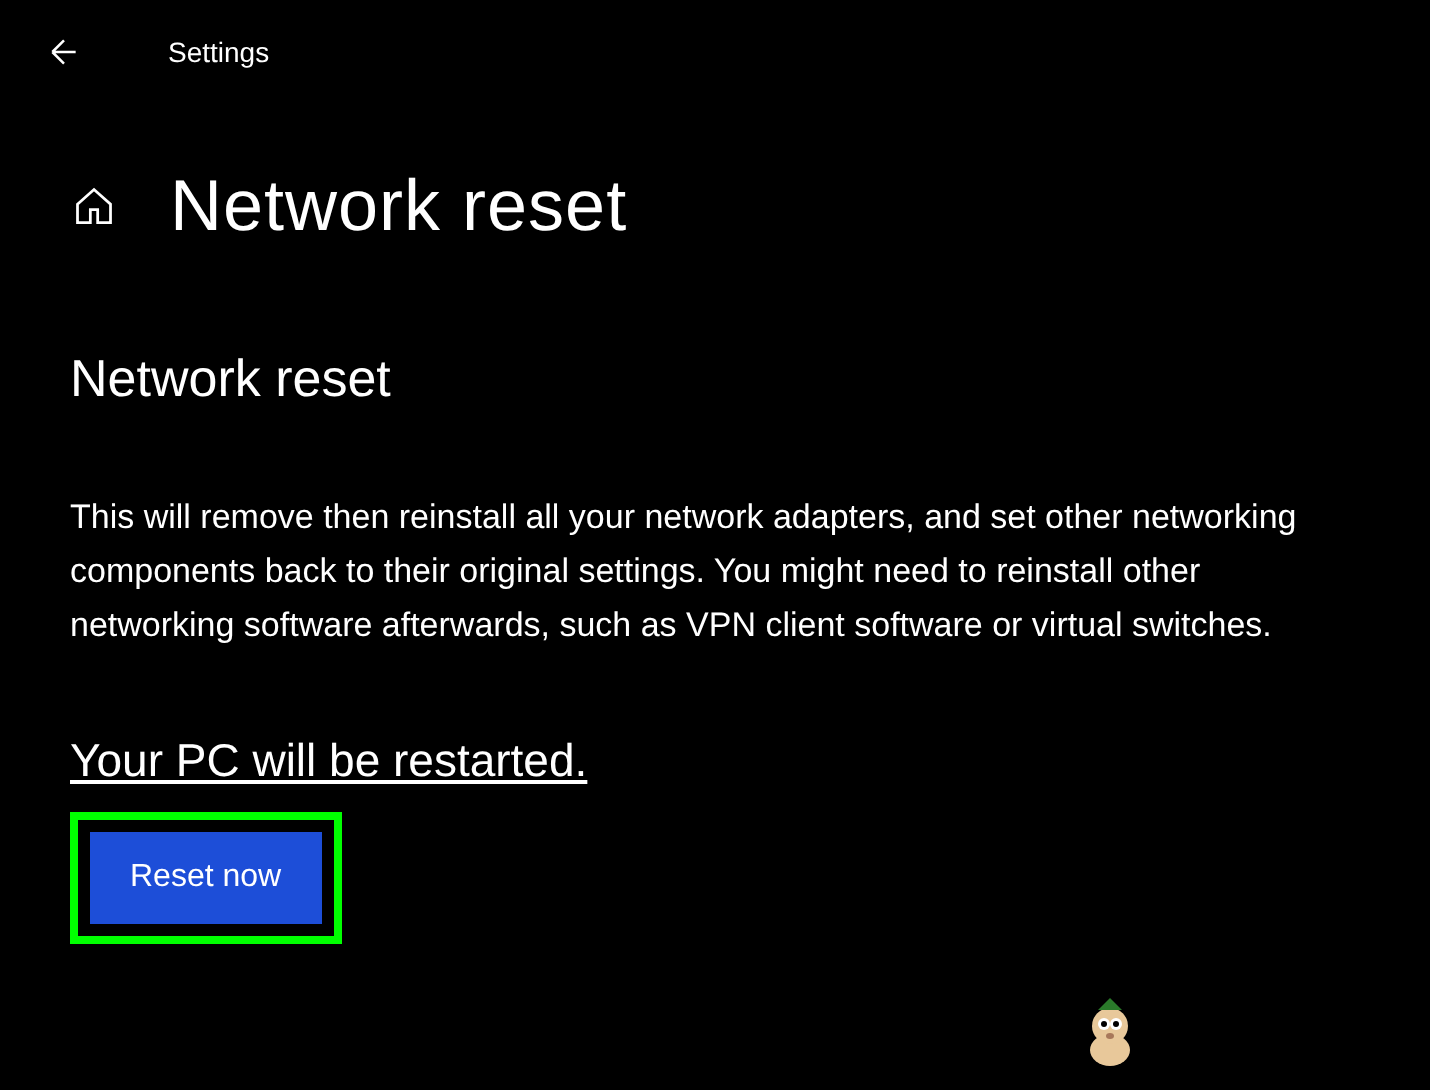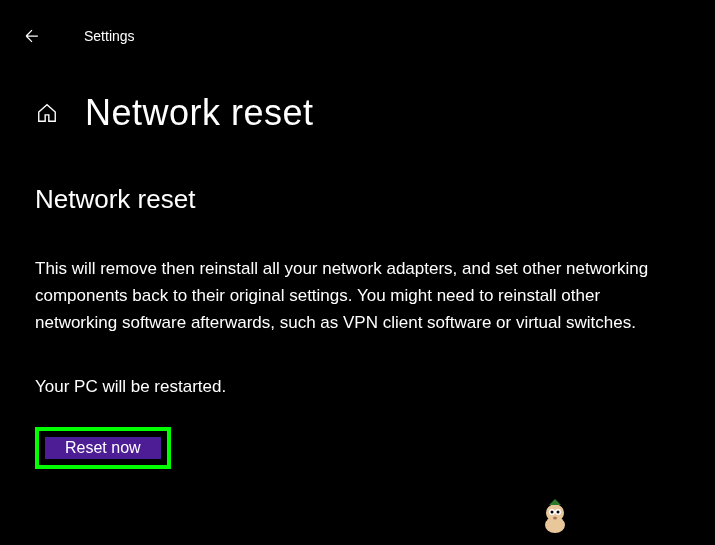--- a/index.html
+++ b/index.html
@@ -14,21 +14,20 @@
       width: 715px;
       height: 545px;
       overflow: hidden;
       position: relative;
     }
     .header-bar {
       display: flex;
       align-items: center;
       padding: 14px 20px;
       gap: 40px;
-      margin-top: 10px;
     }
     .back-arrow {
       width: 24px;
       height: 24px;
       display: flex;
       align-items: center;
       justify-content: center;
       cursor: pointer;
     }
     .header-label {
@@ -62,35 +61,36 @@
       margin-bottom: 40px;
     }
     .description {
       font-size: 17px;
       line-height: 1.6;
       font-weight: 400;
       margin-bottom: 40px;
       max-width: 640px;
     }
     .restart-note {
-      font-size: 17px;
-      margin-bottom: 30px;
+      font-size: 23px;
+      margin-bottom: 12px;
+      text-decoration: underline;
     }
     .highlight-box {
       display: inline-block;
       border: 4px solid #00ff00;
       padding: 6px;
     }
     .reset-btn {
-      background: #4c1d95;
+      background: #1d4ed8;
       border: none;
       color: #ffffff;
       font-size: 16px;
       font-family: inherit;
-      padding: 2px 20px;
+      padding: 14px 20px;
       cursor: pointer;
     }
     .mascot {
       position: absolute;
       bottom: 10px;
       right: 140px;
       width: 40px;
       height: 40px;
     }
   </style>

